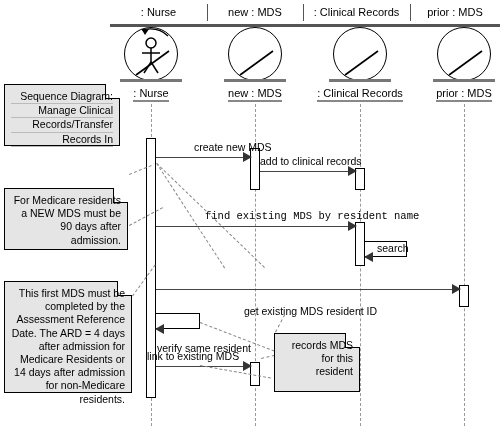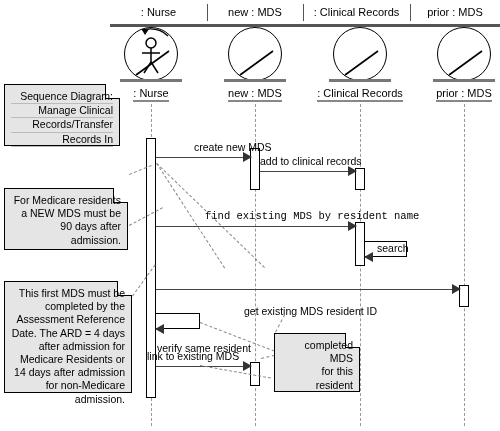--- a/index.html
+++ b/index.html
@@ -237,26 +237,26 @@
   <div class="note" style="left:4px;top:281px;width:128px;height:112px;">
     <div class="fold"></div>
     <div class="note-txt">
       <span>This first MDS must be</span>
       <span>completed by the</span>
       <span>Assessment Reference</span>
       <span>Date. The ARD = 4 days</span>
       <span>after admission for</span>
       <span>Medicare Residents or</span>
       <span>14 days after admission</span>
-      <span>for non-Medicare admission.</span>
+      <span>for non-Medicare residents.</span>
     </div>
   </div>
 
   <div class="note" style="left:274px;top:333px;width:86px;height:59px;">
     <div class="fold"></div>
     <div class="note-txt">
-      <span>completed MDS</span>
+      <span>records MDS</span>
       <span>for this</span>
       <span>resident</span>
     </div>
   </div>
 
 </div>
 
 </body></html>

